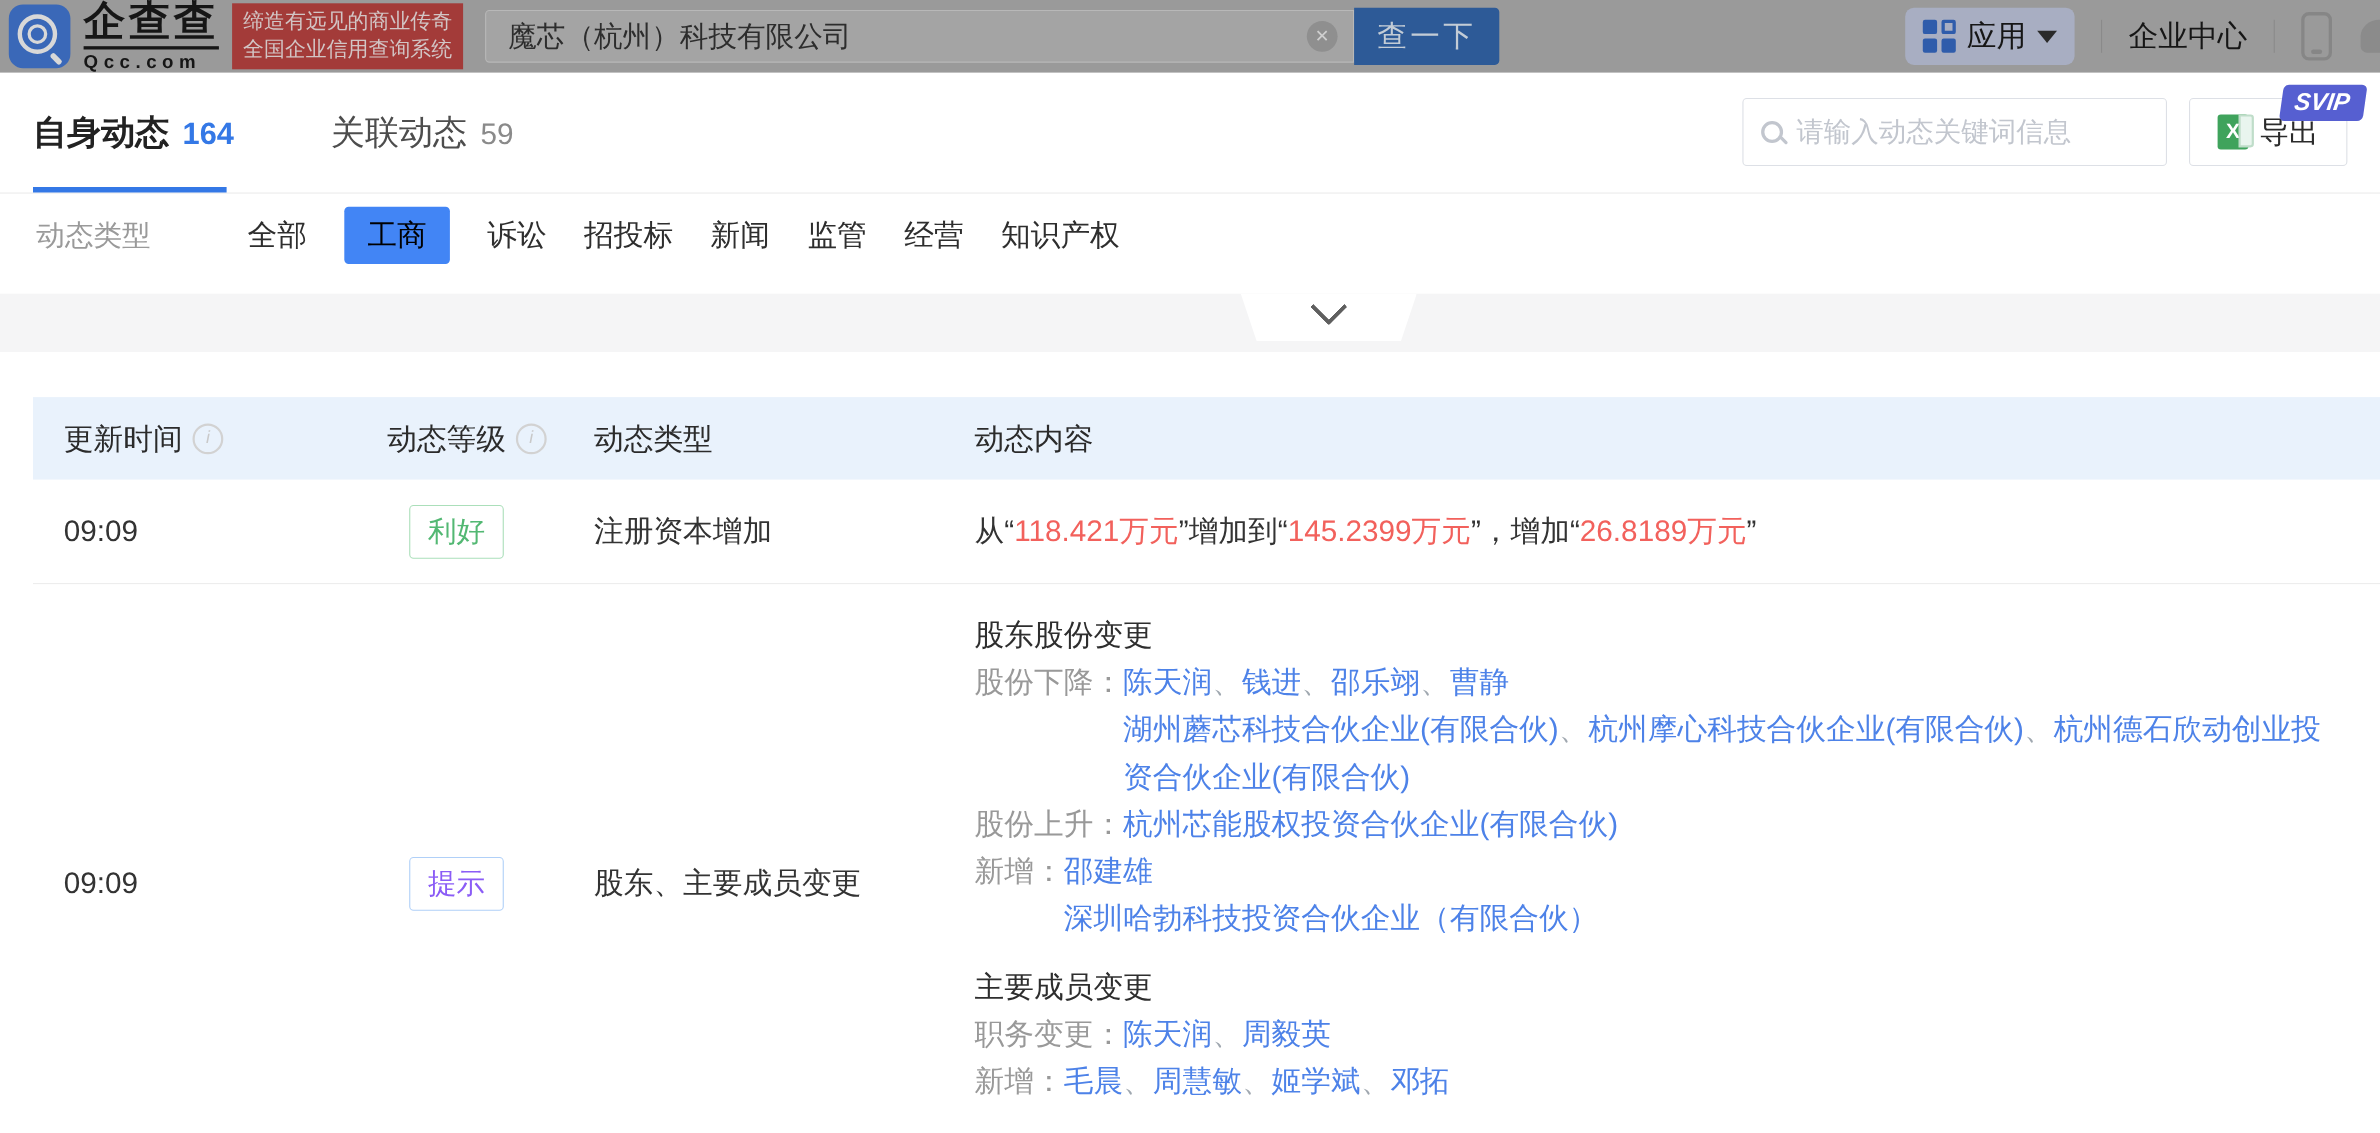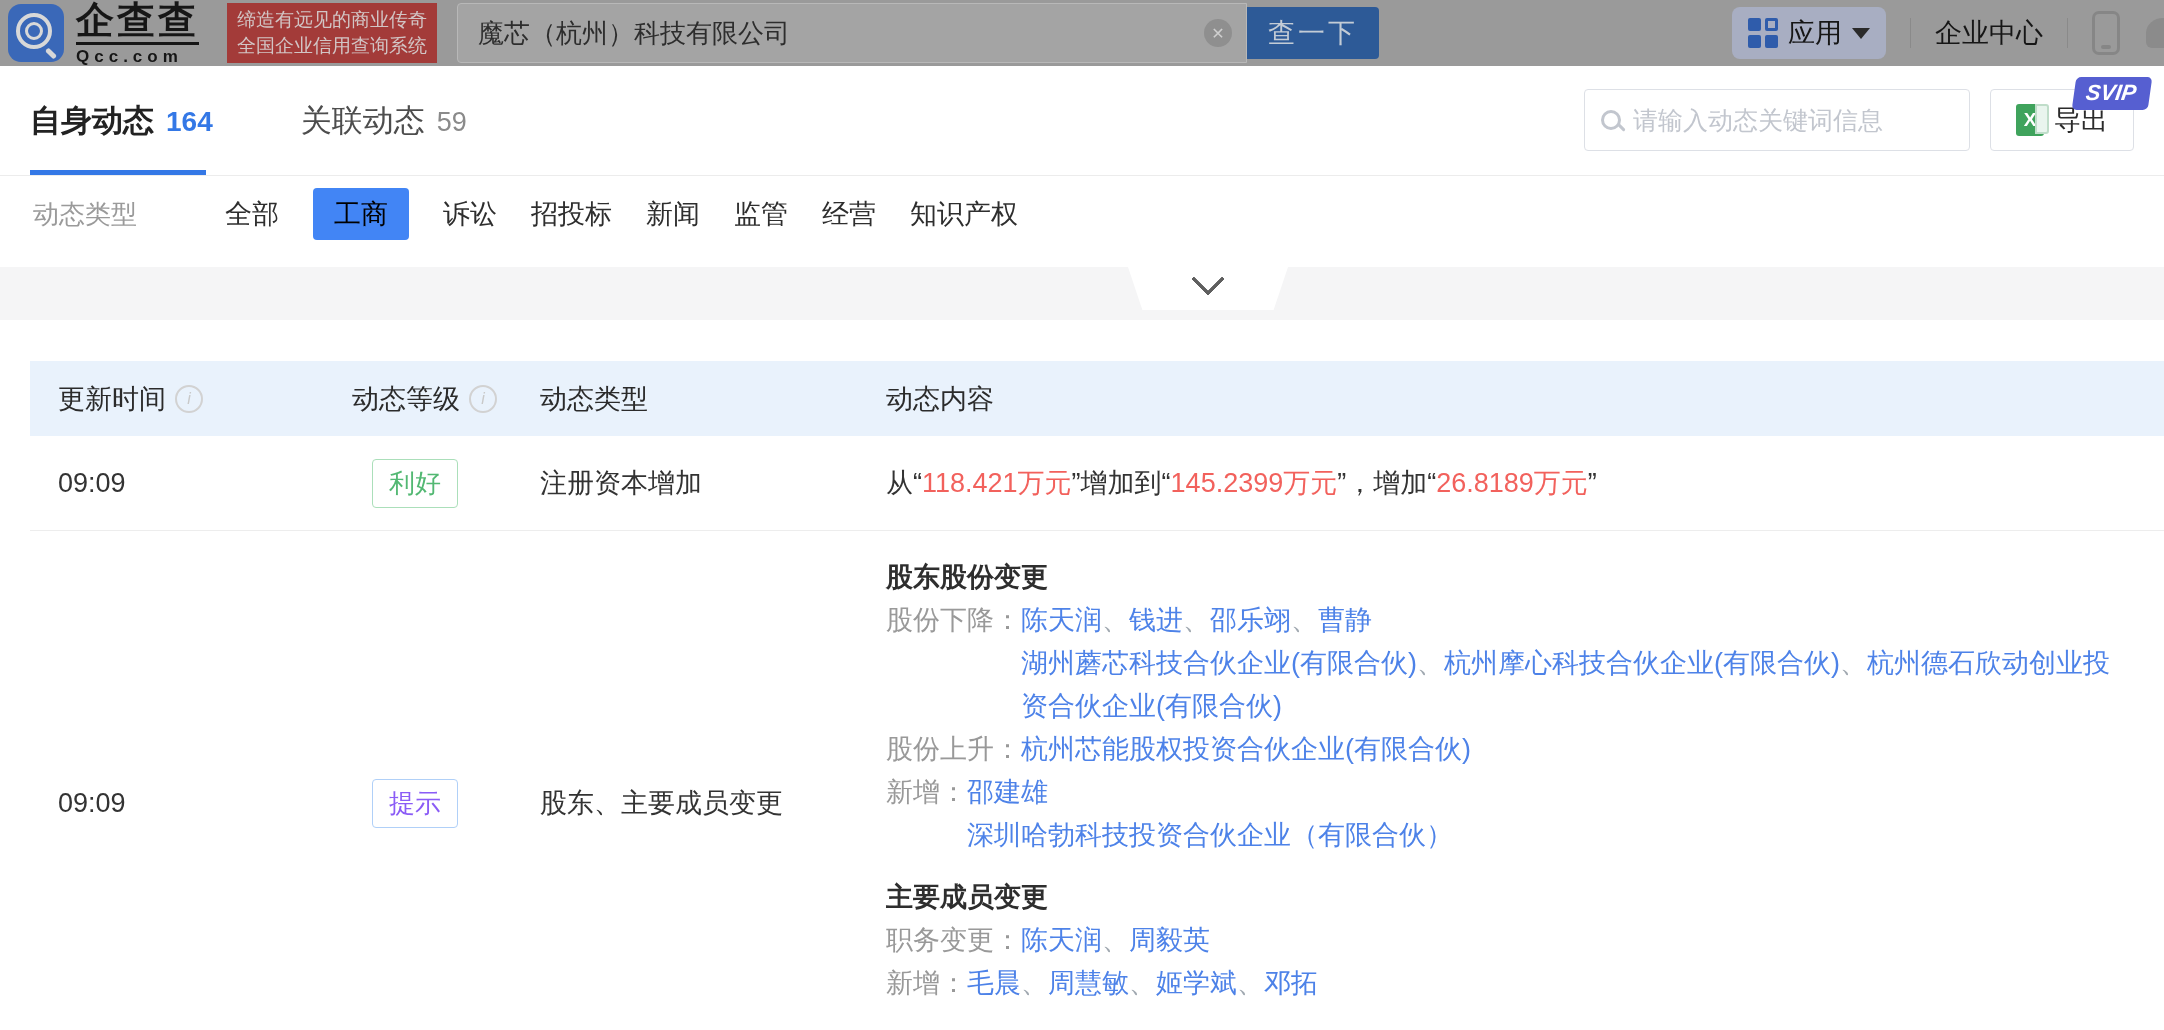--- a/index.html
+++ b/index.html
@@ -10,24 +10,24 @@
   .topbar { height:66px; background:#9a9a9a; display:flex; align-items:center; position:relative; }
   .logo-box { width:56px; height:58px; margin-left:8px; border-radius:13px; background:#3a68b8;
     position:relative; flex:0 0 auto; }
   .logo-ring1 { position:absolute; left:8px; top:9px; width:36px; height:36px; border:4px solid #d8d8d8; border-radius:50%; }
   .logo-ring2 { position:absolute; left:17px; top:18px; width:18px; height:18px; border:3px solid #d8d8d8; border-radius:50%; }
   .logo-tail { position:absolute; right:7px; bottom:6px; width:12px; height:5px; background:#d8d8d8; transform:rotate(45deg); border-radius:2px; }
   .logo-text { margin-left:12px; line-height:1; }
   .logo-title { font-size:38px; font-weight:bold; color:#161616; letter-spacing:3px;
     border-bottom:3px solid #161616; padding-bottom:3px; }
   .logo-domain { font-size:17px; font-weight:bold; color:#161616; letter-spacing:5px; margin-top:3px; }
-  .slogan { margin-left:28px; background:#a33b39; color:#d2c5c5; font-size:19px; line-height:26px;
+  .slogan { margin-left:12px; background:#a33b39; color:#d2c5c5; font-size:19px; line-height:26px;
     padding:4px 10px; height:60px; display:flex; flex-direction:column; justify-content:center; }
   .top-search { margin-left:20px; display:flex; align-items:center; height:48px; }
-  .top-search-input { width:790px; height:60px; background:#a4a4a4; border:1px solid #b8b8b8;
+  .top-search-input { width:790px; height:48px; background:#a4a4a4; border:1px solid #b8b8b8;
     border-radius:4px 0 0 4px; display:flex; align-items:center; padding:0 14px 0 20px; }
   .top-search-value { flex:1; font-size:26px; color:#2d2d2d; background:transparent; border:none; outline:none;
     font-family:inherit; }
   .clear-btn { width:28px; height:28px; border-radius:50%; background:#8f8f8f; color:#cfcfcf;
     font-size:16px; display:flex; align-items:center; justify-content:center; cursor:pointer; }
   .go-btn { width:132px; height:52px; background:#2d5a97; color:#c3ccd6; font-size:27px; letter-spacing:3px;
     border:none; border-radius:0 4px 4px 0; cursor:pointer; font-family:inherit; }
   .top-right { margin-left:auto; display:flex; align-items:center; padding-right:2px; }
   .apps-chip { background:#a8aec2; border-radius:8px; height:52px; display:flex; align-items:center;
     padding:0 16px; cursor:pointer; }
@@ -99,21 +99,21 @@
   .row2 { height:544px; }
   .time { font-size:27px; color:#333; }
   .badge { display:inline-block; font-size:26px; padding:6px 16px; border-radius:4px; border:1px solid; background:#fff;margin-left:20px; }
   .badge-good { color:#53b873; border-color:#abdfba; }
   .badge-notice { color:#8b5cf6; border-color:#b0d0f8; }
   .dtype { font-size:27px; color:#333; }
   .content1 { font-size:27px; color:#333; white-space:nowrap; }
   .red { color:#f2615c; }
 
   .content2 { align-self:flex-start; padding-top:25px; font-size:27px; line-height:43px; }
-  .blk-title { color:#2e2e2e;font-weight:bold; }
+  .blk-title { color:#2e2e2e; }
   .blk { display:flex; }
   .blk-label { color:#999; white-space:nowrap; flex:0 0 auto; }
   .blk-lines { min-width:0; }
   .bline { white-space:nowrap; }
   .lnk { color:#4d82e8; cursor:pointer; }
   .sep { color:#a0a8b0; }
   .gap-top { margin-top:19px; }
 </style>
 </head>
 <body>

